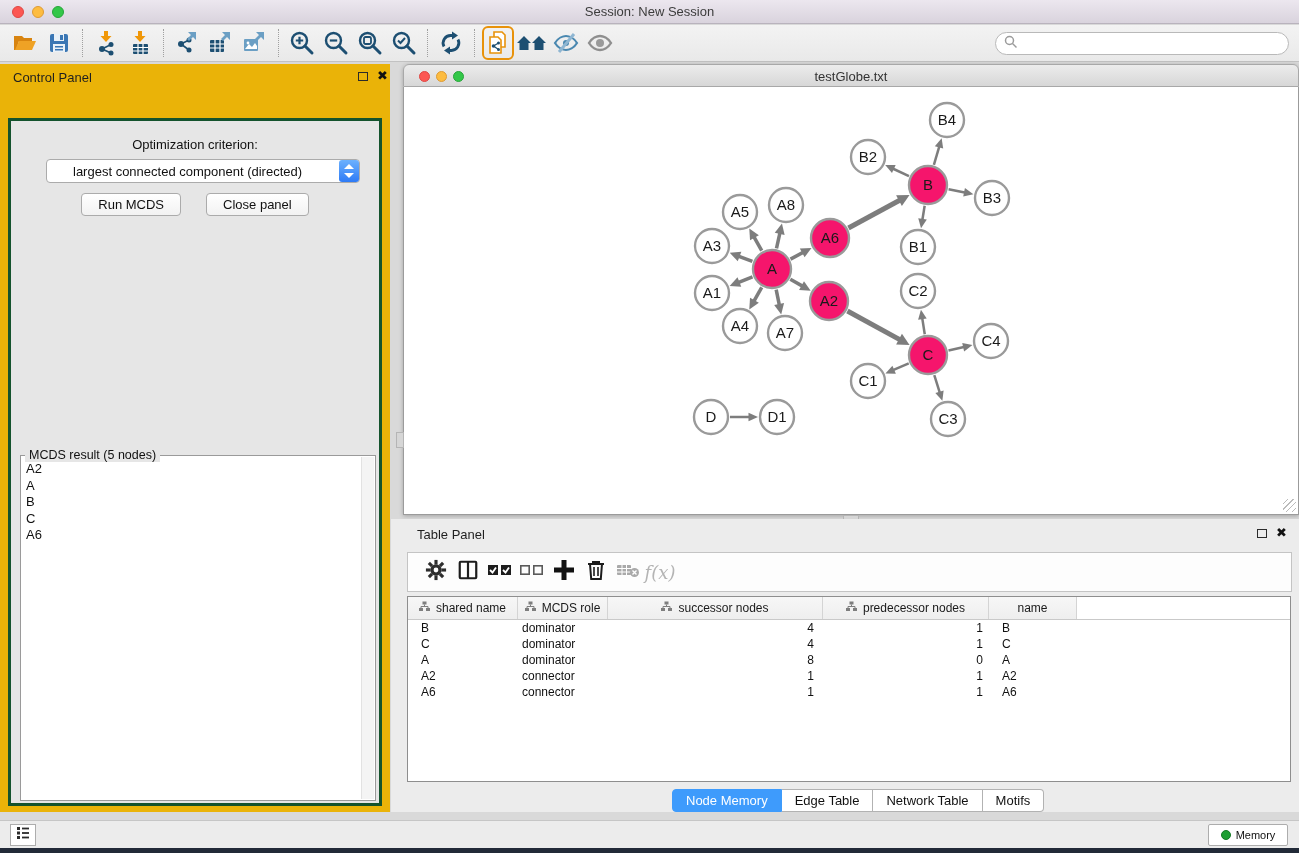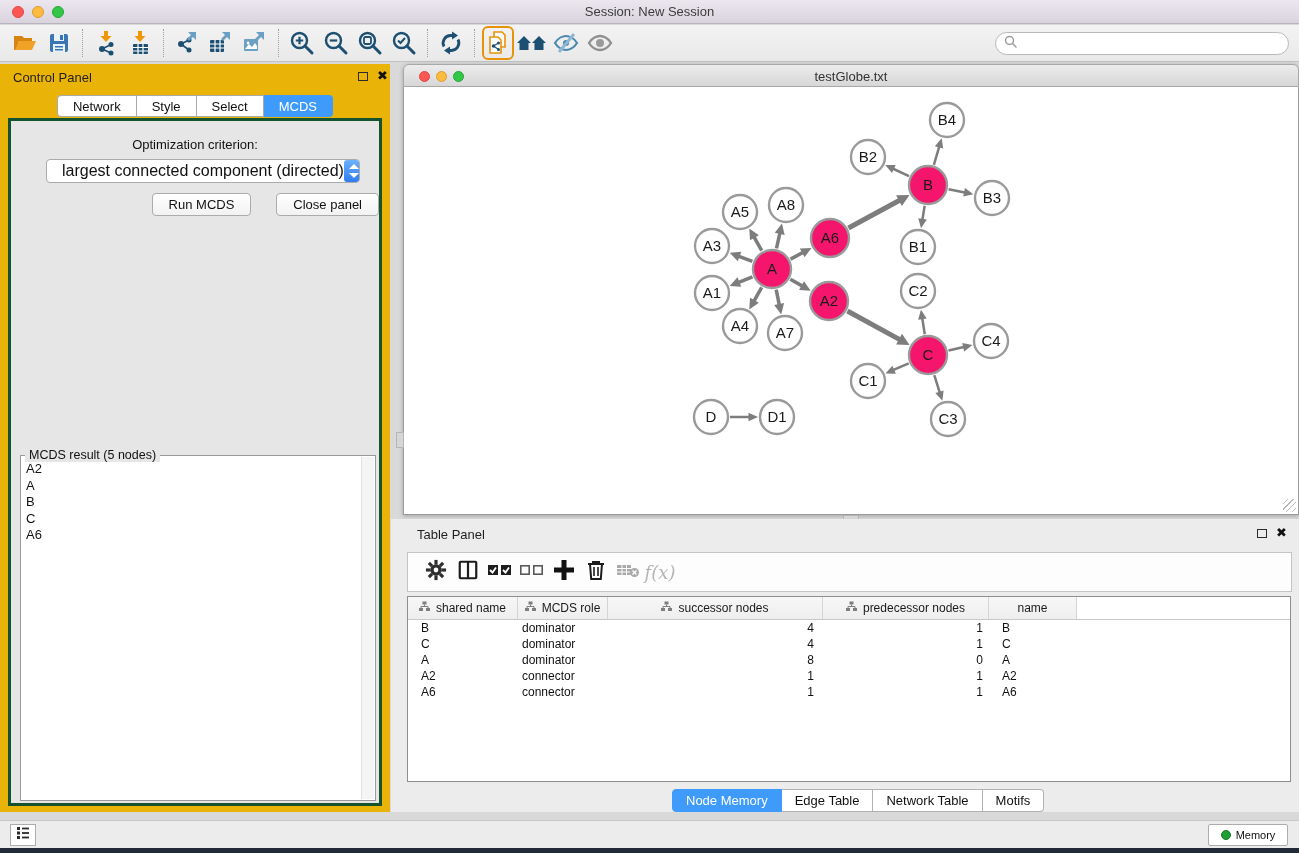--- a/index.html
+++ b/index.html
@@ -41,28 +41,28 @@
     border:1px solid #a9a9a9; border-left:none; display:flex; align-items:center; }
   .cp-tab:first-child { border-left:1px solid #a9a9a9; border-radius:4px 0 0 4px; }
   .cp-tab:last-child { border-radius:0 4px 4px 0; }
   .cp-tab.active { background:#3e9bfc; border-color:#3e9bfc; color:#fff; }
 
   .cp-content { position:absolute; left:8px; top:54px; width:374px; height:688px;
     background:#e6e6e6; border:3px solid #14532d; }
   .crit-label { position:absolute; left:0; width:100%; top:16px; text-align:center; font-size:13px; color:#111; }
   .crit-select { position:absolute; left:35px; top:38px; width:314px; height:24px; background:#fff;
     border:1px solid #ababab; border-radius:4px; display:flex; align-items:center; }
-  .crit-select .val { flex:1; font-size:16px; color:#111; padding-left:15px; white-space:nowrap; }
+  .crit-select .val { flex:1; font-size:13px; color:#111; padding-left:26px; white-space:nowrap; }
   .stepper { width:20px; height:22px; margin-right:0px; border-radius:3px;
     background:linear-gradient(#6cb1fd,#2e7bf6); position:relative; }
   .stepper .up, .stepper .dn { position:absolute; left:5px; width:0; height:0;
     border-left:5px solid transparent; border-right:5px solid transparent; }
   .stepper .up { top:4px; border-bottom:5px solid #fff; }
   .stepper .dn { bottom:4px; border-top:5px solid #fff; }
-  .cp-btn-row { position:absolute; left:0; top:72px; width:100%; display:flex; justify-content:flex-end; gap:25px; }
+  .cp-btn-row { position:absolute; left:0; top:72px; width:100%; display:flex; justify-content:center; gap:25px; }
   .cp-btn { height:23px; padding:0 16px; background:linear-gradient(#ffffff,#f2f2f2);
     border:1px solid #ababab; border-radius:4px; font-size:13px; color:#111; display:flex; align-items:center; }
 
   .result-box { position:absolute; left:9px; top:334px; width:356px; height:346px;
     border:1px solid #9a9a9a; background:#fff; }
   .result-legend { position:absolute; left:4px; top:-8px; background:#e6e6e6; padding:0 4px;
     font-size:12.5px; color:#111; }
   .result-list { position:absolute; inset:1px 14px 1px 1px; padding:4px 4px; overflow:hidden; }
   .result-item { font-size:13px; color:#111; line-height:16.5px; }
   .result-scroll { position:absolute; right:1px; top:1px; bottom:1px; width:13px;
@@ -309,26 +309,20 @@
       <input type="text" placeholder="" style="">
     </div>
   </div>
 
   <div class="control-panel">
     <div class="cp-header">
       <span class="cp-title">Control Panel</span>
       <span class="float-box"></span>
       <span class="close-x">✖</span>
     </div>
-    <div class="cp-tabs" id="cp-tabs">
-        <div class="cp-tab">Network</div>
-        <div class="cp-tab">Style</div>
-        <div class="cp-tab">Select</div>
-        <div class="cp-tab active">MCDS</div>
-      </div>
     <div class="cp-content">
       <div class="crit-label">Optimization criterion:</div>
       <div class="crit-select">
         <span class="val">largest connected component (directed)</span>
         <span class="stepper">
             <span class="up"></span>
             <span class="dn"></span>
           </span>
       </div>
       <div class="cp-btn-row">

